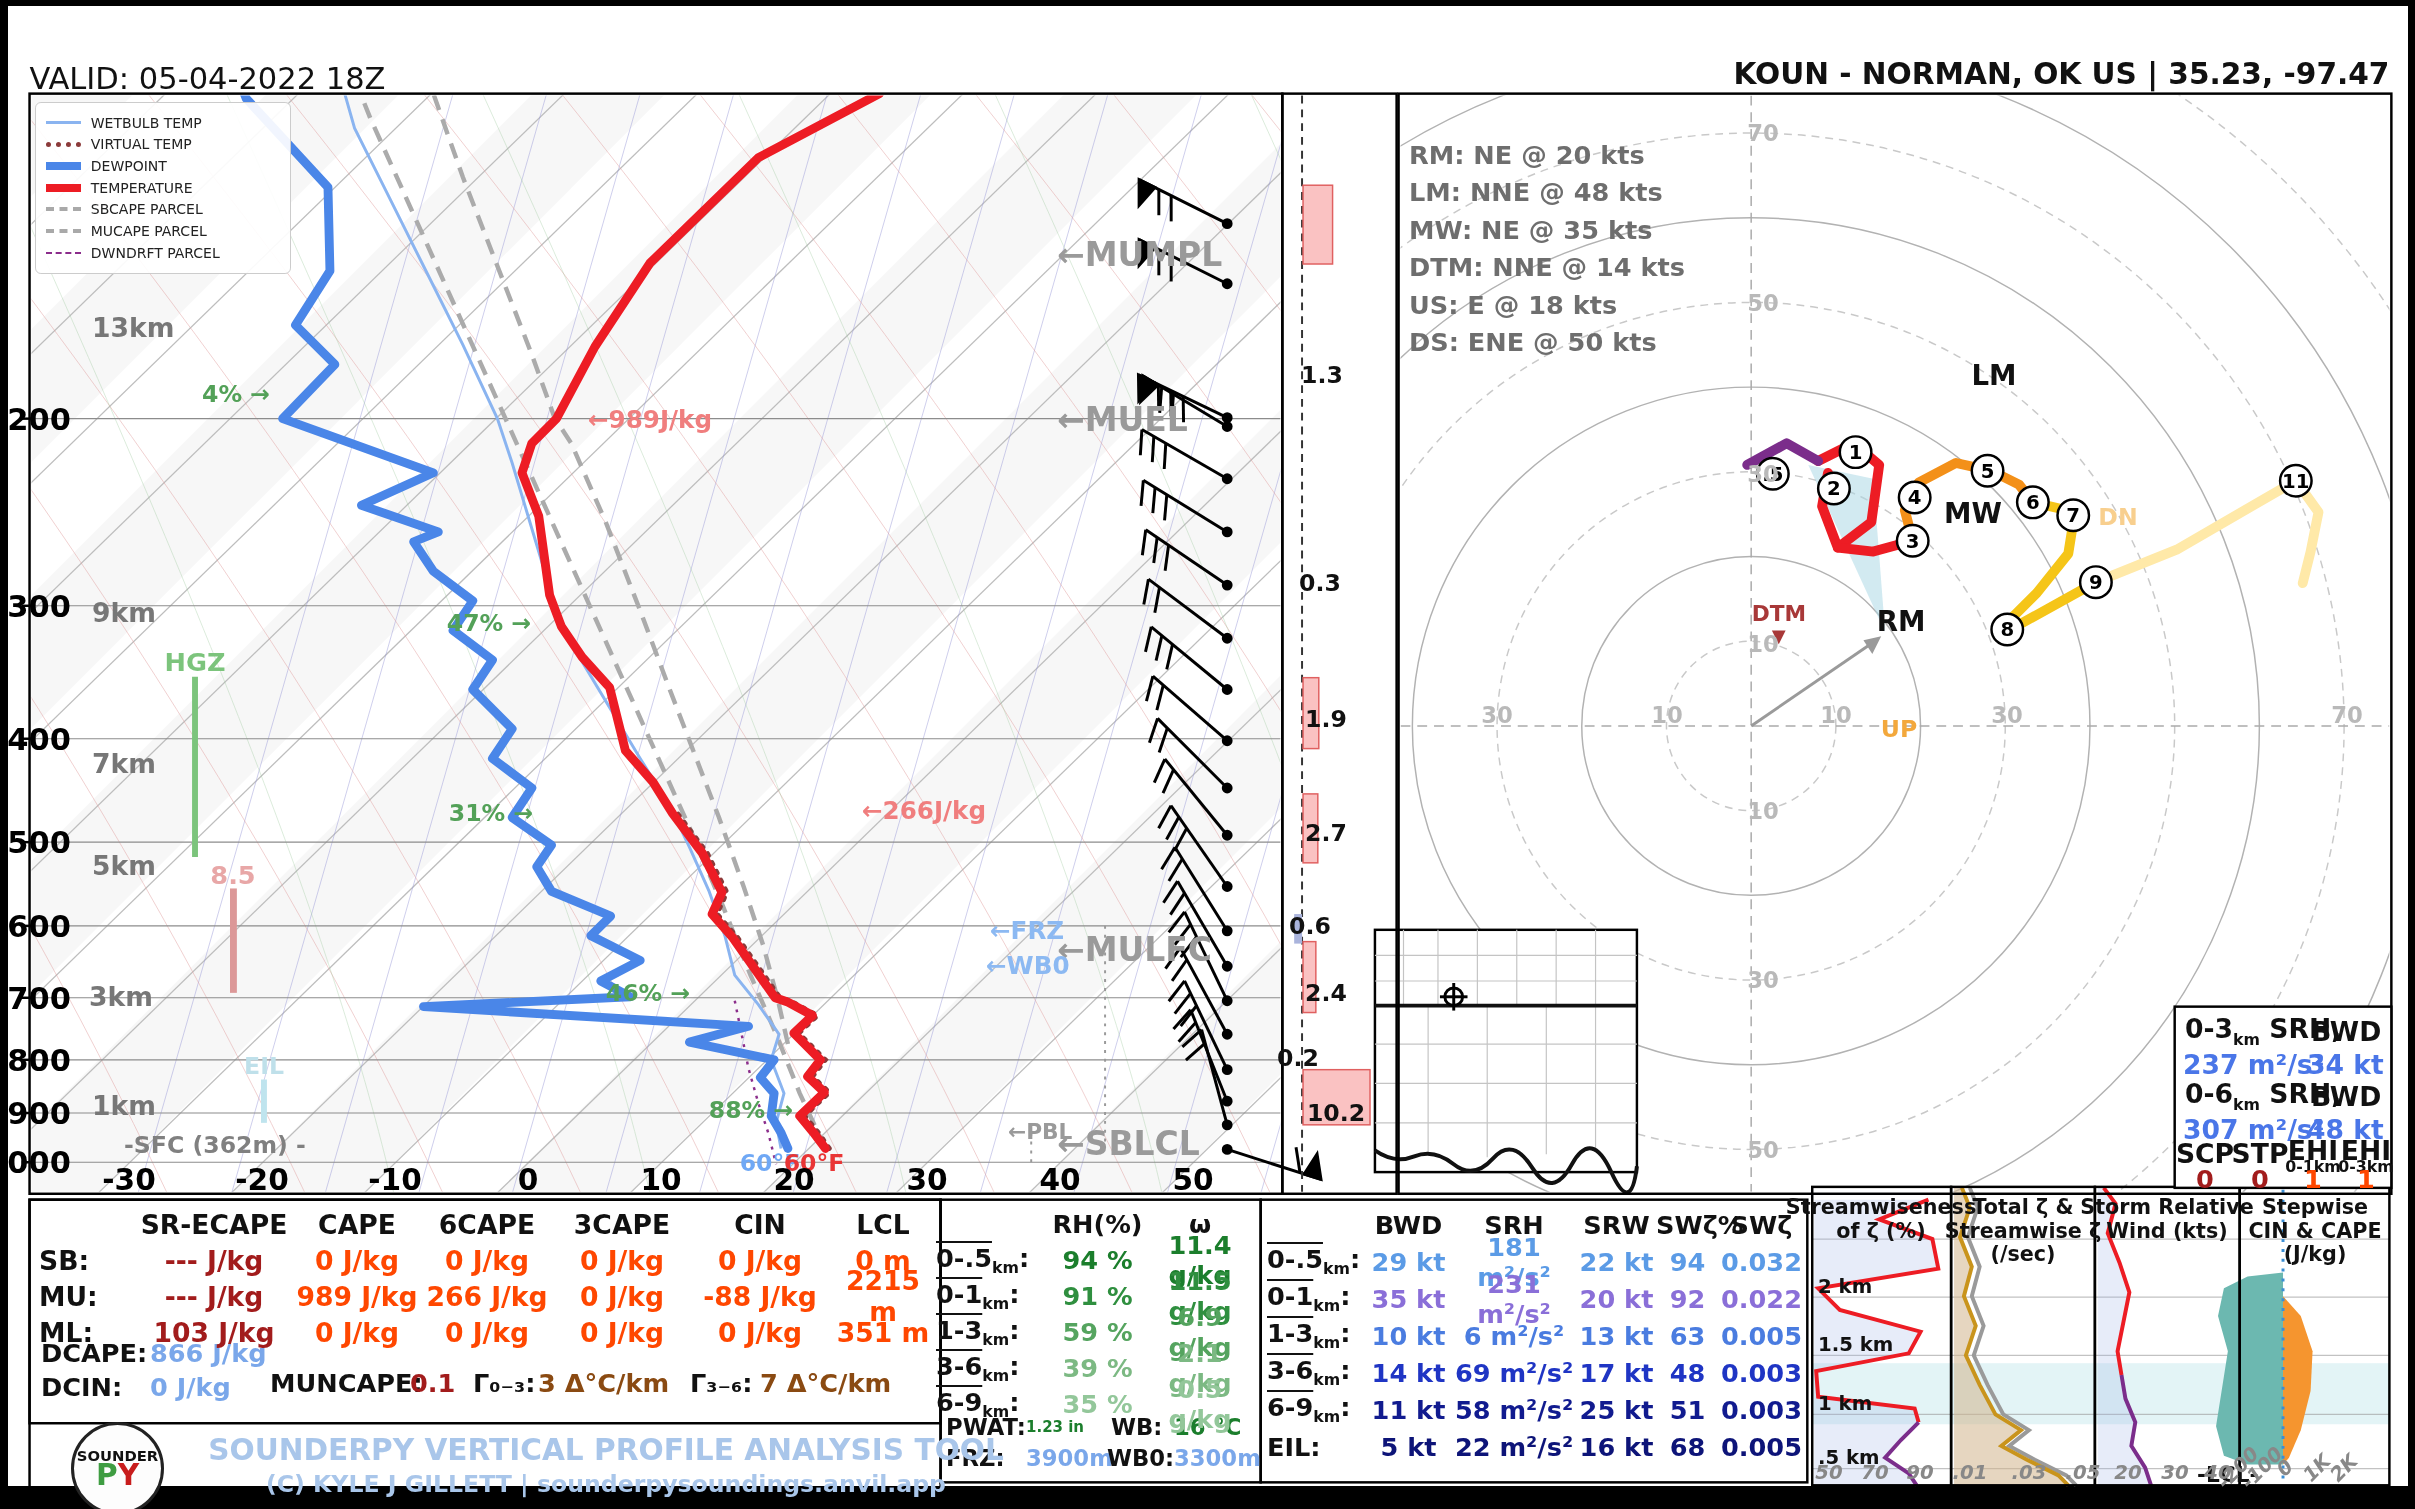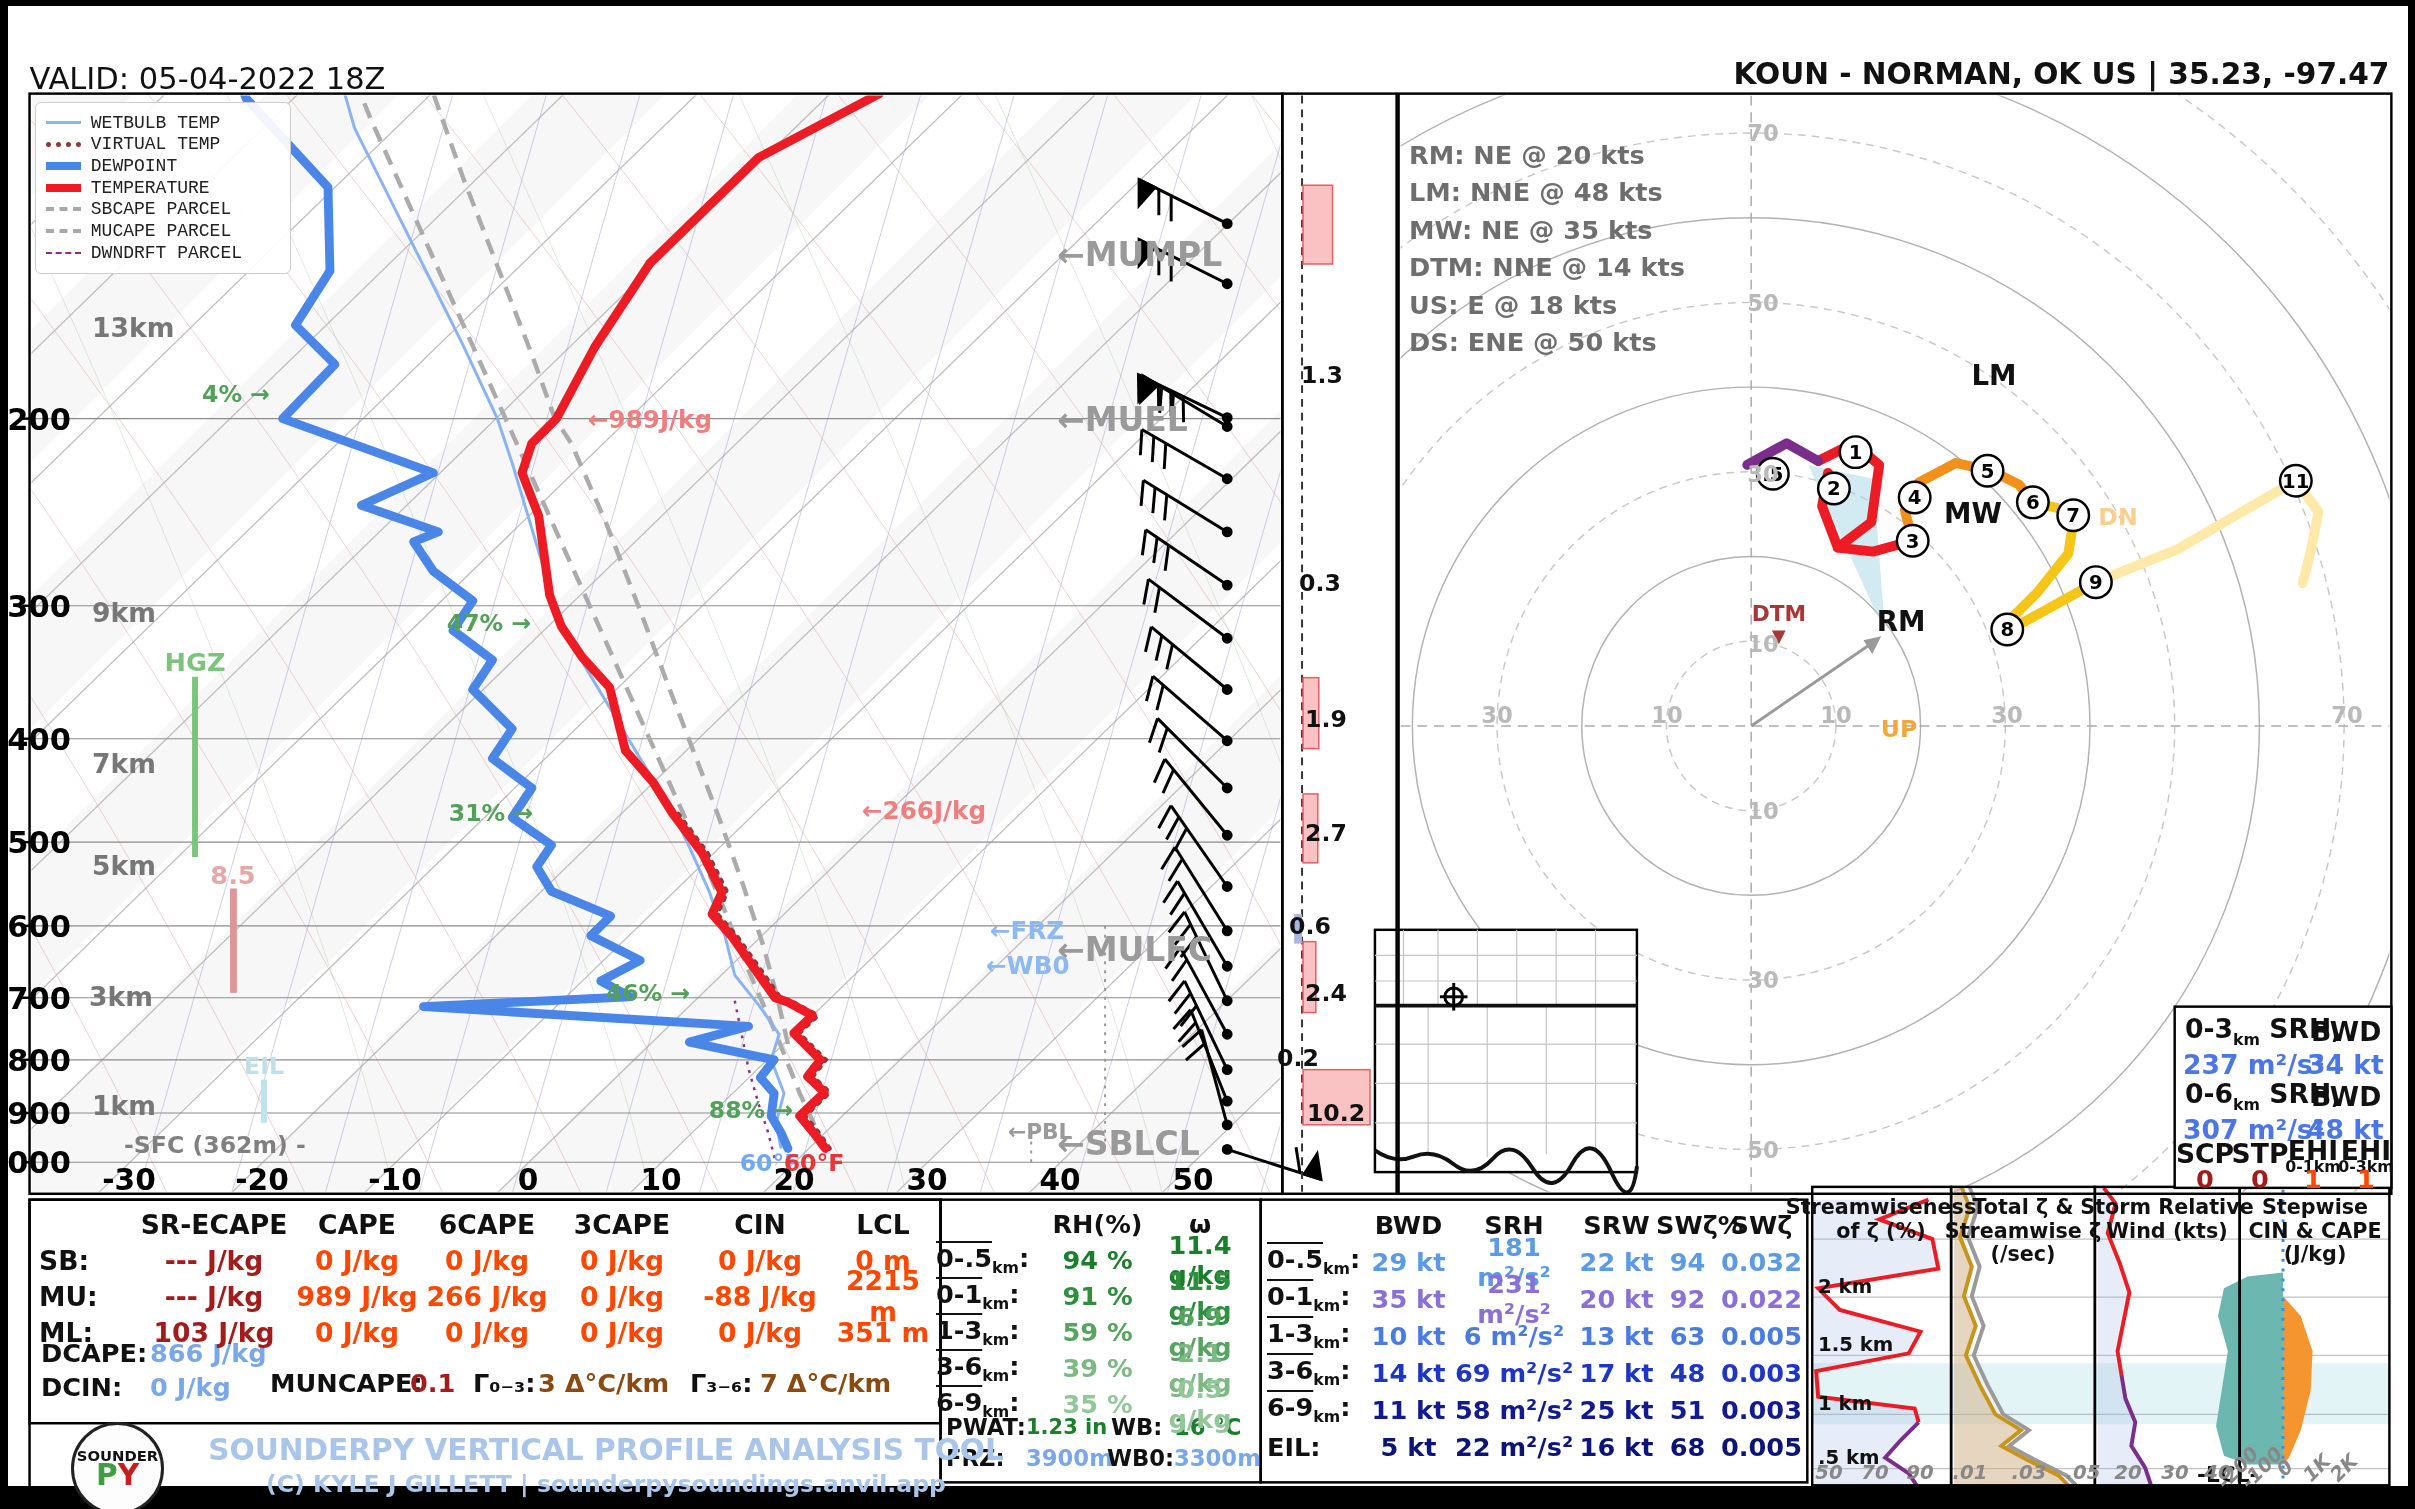--- a/index.html
+++ b/index.html
@@ -31,21 +31,21 @@
   .smline{left:1409px;top:99px;font-size:27.6px;font-weight:bold;color:#555;}
   .motion{font-size:25.6px;font-weight:bold;color:#6e6e6e;}
   .hodolab{font-size:27.6px;font-weight:900;color:#111;}
   .dtmlab{font-size:21.7px;font-weight:900;color:#a83838;}
   .uplab{font-size:23.6px;font-weight:900;color:#f3a83c;}
   .dnlab{font-size:23.6px;font-weight:900;color:#f8cf8e;}
   #legend{position:absolute;left:35px;top:102px;width:234px;background:rgba(255,255,255,.92);
           border:1px solid #ccc;border-radius:5.9px;padding:7.9px 9.9px;}
   .lrow{display:flex;align-items:center;height:19.7px;margin:2px 0;}
   .lsw{width:35px;margin-right:9.9px;}
-  .ltxt{font-size:18px;color:#222;font-family:Liberation Mono, monospace;}
+  .ltxt{font-size:14px;color:#222;}
   .sw0{border-top:3px solid #8ab4f0;} .sw1{border-top:5.9px dotted #8b3a3a;}
   .sw2{border-top:8.9px solid #4a86e8;} .sw3{border-top:8.9px solid #ed1c24;}
   .sw4{border-top:4.9px dashed #a9a9a9;} .sw5{border-top:4.9px dashed #a9a9a9;}
   .sw6{border-top:2px dashed #8b2d8b;}
   .tbl{position:absolute;display:grid;align-items:center;font-weight:bold;z-index:5;}
   #thermoT{left:39px;top:1206px;width:859px;grid-template-columns:97px 156px 130px 130px 140px 136px 110px;grid-auto-rows:36px;font-size:26.6px;}
   #rhT{left:936px;top:1206px;width:319px;grid-template-columns:114px 95px 110px;grid-auto-rows:36px;font-size:25.6px;}
   #kinT{left:1267px;top:1206px;width:536px;grid-template-columns:99px 85px 126px 79px 63px 85px;grid-auto-rows:37px;font-size:25.6px;}
   .th{text-align:center;color:#111;} .td{text-align:center;} .rl{text-align:left;color:#111;}
   .rl sub{font-size:15.8px;} .ovl{text-decoration:overline;}
@@ -636,21 +636,21 @@
   <span class="abs statlab l" style="left:41px;top:1387px;">DCIN:</span>
   <span class="abs statval ltblue l" style="left:150px;top:1387px;">0 J/kg</span>
   <span class="abs statlab l" style="left:270px;top:1383px;">MUNCAPE:</span>
   <span class="abs statval dkred l" style="left:410px;top:1383px;">0.1</span>
   <span class="abs statlab l" style="left:473px;top:1383px;">Γ₀₋₃:</span>
   <span class="abs statval brown l" style="left:538px;top:1383px;">3 Δ°C/km</span>
   <span class="abs statlab l" style="left:690px;top:1383px;">Γ₃₋₆:</span>
   <span class="abs statval brown l" style="left:760px;top:1383px;">7 Δ°C/km</span>
 
   <span class="abs statlab l" style="left:946px;top:1427px;font-size:22.7px;">PWAT:</span>
-  <span class="abs statval l" style="left:1026px;top:1427px;font-size:21px;color:#1b7e2c;">1.23 in</span>
+  <span class="abs statval l" style="left:1026px;top:1427px;font-size:15px;color:#1b7e2c;">1.23 in</span>
   <span class="abs statlab l" style="left:1111px;top:1427px;font-size:22.7px;">WB:</span>
   <span class="abs statval l" style="left:1174px;top:1427px;font-size:22.7px;color:#1b7e2c;">16 °C</span>
   <span class="abs statlab l" style="left:946px;top:1458px;font-size:22.7px;">FRZ:</span>
   <span class="abs statval ltblue l" style="left:1026px;top:1458px;font-size:22.7px;">3900m</span>
   <span class="abs statlab l" style="left:1107px;top:1458px;font-size:22.7px;">WB0:</span>
   <span class="abs statval ltblue l" style="left:1174px;top:1458px;font-size:22.7px;">3300m</span>
 
   <div class="abs ptitle" style="left:1881px;top:1196px;transform:translateX(-50%);">
       <div>Streamwiseness</div>
       <div>of ζ (%)</div>

